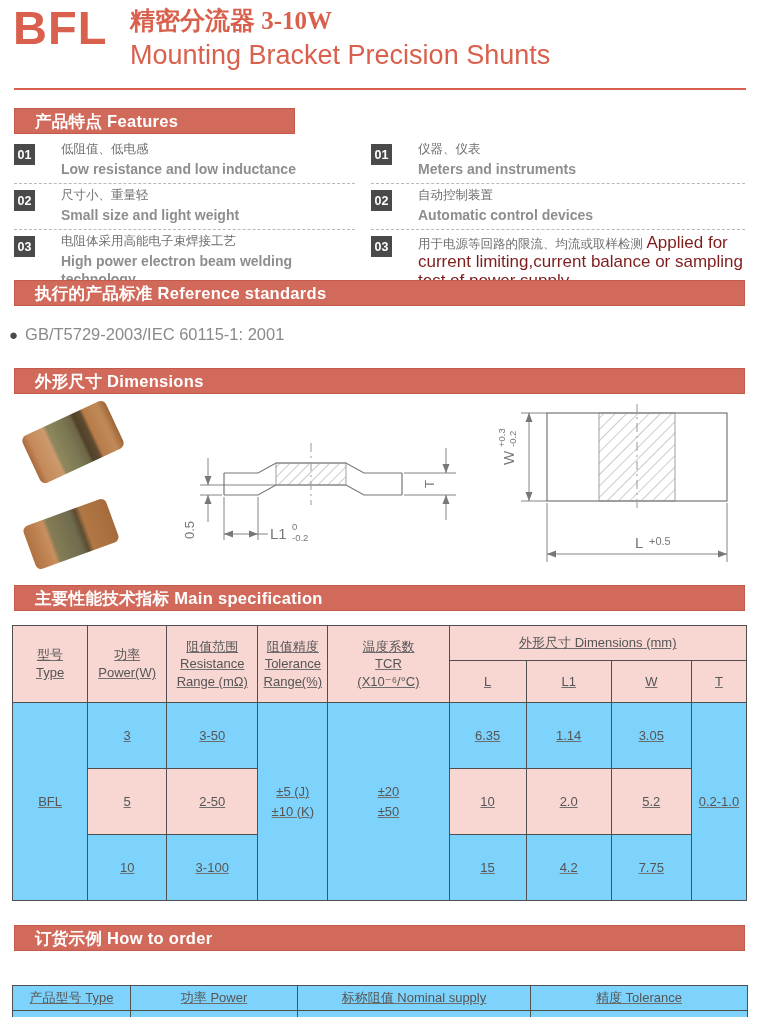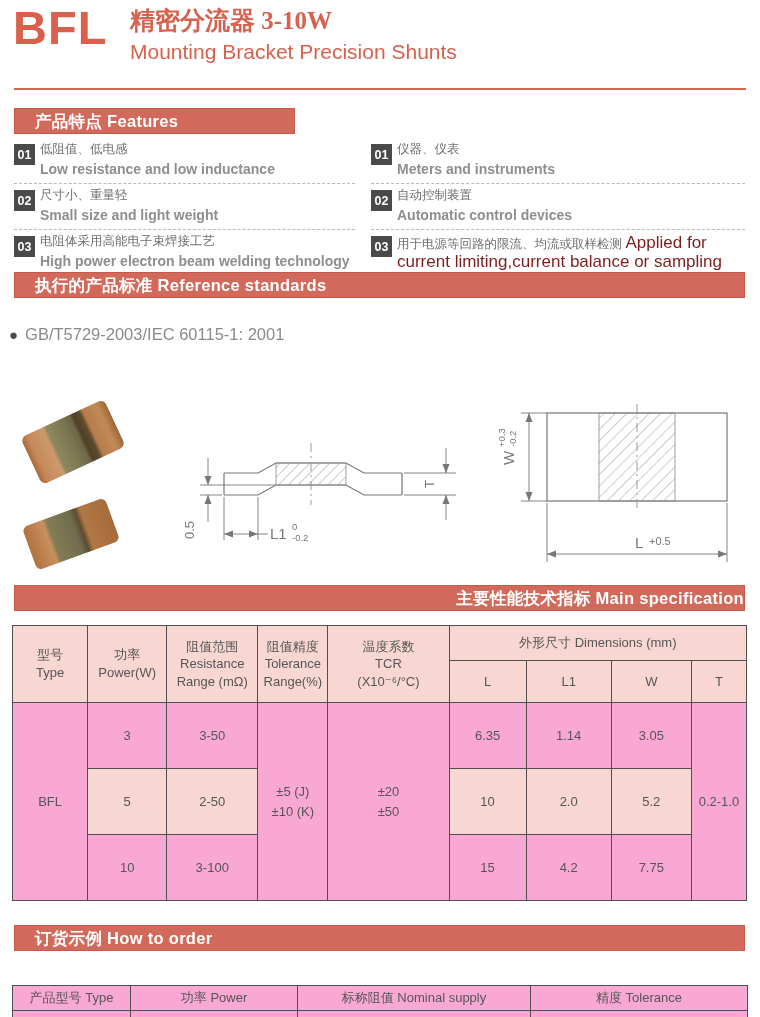--- a/index.html
+++ b/index.html
@@ -3,57 +3,57 @@
 <meta charset="utf-8">
 <style>
   html,body { margin:0; padding:0; background:#ffffff; }
   .page {
     position:relative; width:760px; height:1017px; background:#fff; overflow:hidden;
     font-family:"Liberation Sans","DejaVu Sans",sans-serif; color:#6e6e6e;
   }
   
   .model { position:absolute; left:13px; top:0px; font-size:47px; font-weight:bold; color:#d9604d; letter-spacing:1px; }
   .title-zh { position:absolute; left:130px; top:4px; font-size:25px; font-weight:bold; color:#d9604d;font-family:Liberation Serif, serif; }
-  .title-en { position:absolute; left:130px; top:40px; font-size:21px; color:#d9604d; }
+  .title-en { position:absolute; left:130px; top:40px; font-size:27px; color:#d9604d; }
   .top-rule { position:absolute; left:14px; top:88px; width:732px; height:2px; background:#d9604d; }
   
   .section-bar {
     position:absolute; height:26px; box-sizing:border-box; background:#d26a5c; border:1px solid #c35a4c;
     color:#ffffff; font-size:16.5px; line-height:24px; padding-left:20px; font-weight:bold; letter-spacing:0.3px;
   }
   .bar-features { left:14px; top:108px; width:281px; }
   .bar-apps     { left:371px; top:108px; width:374px; }
-  .bar-standards{ left:14px; top:272px; width:731px; }
+  .bar-standards{ left:14px; top:280px; width:731px; }
   .bar-dims     { left:14px; top:368px; width:731px; }
-  .bar-spec     { left:14px; top:585px; width:731px;text-align:right; }
+  .bar-spec     { left:14px; top:585px; width:731px; }
   .bar-order    { left:14px; top:925px; width:731px; }
   
   .list-col { position:absolute; top:139px; }
   .feat-col { left:14px; width:341px; }
   .apps-col { left:371px; width:374px; }
-  .item { display:flex; gap:5px; align-items:flex-start; min-height:42px; padding-top:2px; }
+  .item { display:flex; gap:26px; align-items:flex-start; min-height:42px; padding-top:2px; }
   .badge {
     flex:none; width:21px; height:21px; margin-top:3px; background:#4a4a4a; color:#fff;
     font-size:12.5px; font-weight:bold; display:flex; align-items:center; justify-content:center;
   }
   .zh { font-size:12.5px; color:#6e6e6e; line-height:17px; }
   .en { font-size:14px; color:#8e8e8e; line-height:18px; margin-top:2px;font-weight:bold; }
   .combo { font-size:12.5px; color:#6e6e6e; line-height:18px; padding-top:1px; }
   .combo .en-inline { font-size:17px; color:#7f1d1d; }
   .dash { border-bottom:1px dashed #b9b9b9; height:0; margin:0 0 1px 0; }
   
   .standards-line { position:absolute; left:9px; top:325px; font-size:16.5px; color:#8a8a8a; }
   .standards-line .bullet { color:#4a4a4a; font-size:15px; margin-right:7px; }
   
   .fig { position:absolute; }
   .fig-photos { left:16px; top:398px; }
   .fig-side   { left:184px; top:430px; }
   .fig-top    { left:485px; top:396px; }
   
-  table { border-collapse:collapse; table-layout:fixed; position:absolute; background:#f9a8d4; }
+  table { border-collapse:collapse; table-layout:fixed; position:absolute; background:#7dd3fc;text-decoration:underline; }
   td { border:1px solid #4f4f4f; text-align:center; vertical-align:middle; font-size:13px; color:#555; padding:2px; overflow:hidden; }
   .spec-table { left:12px; top:625px; width:735px; }
   .spec-table td.h { background:#f8d7d2; white-space:pre-line; line-height:1.35; }
   .spec-table td.pre { white-space:pre-line; line-height:1.5; }
   .spec-table tr.hr1 { height:35px; } .spec-table tr.hr2 { height:42px; }
   .spec-table tr.br  { height:66px; }
   .spec-table td.pink { background:#f8d7d2; }
   .order-table { left:12px; top:957px; width:735px;margin-top:28px; }
   .order-table tr.ohdr { height:25px; }
   .order-table tr.odata { height:27px; }
@@ -119,20 +119,21 @@
       <div class="combo"><span>用于电源等回路的限流、均流或取样检测</span>
         <span class="en-inline">Applied for current limiting,current balance or sampling test of power supply</span></div>
     </div>
   </div>
 
   <div class="section-bar bar-standards">执行的产品标准 Reference standards</div>
   <div class="standards-line">
     <span class="bullet">●</span><span>GB/T5729-2003/IEC 60115-1: 2001</span>
   </div>
 
+  <div class="section-bar bar-dims">外形尺寸 Dimensions</div>
 
   <svg class="fig fig-photos" width="115" height="182" viewBox="0 0 115 182">
     <defs>
       <linearGradient id="copper1" x1="0" y1="0" x2="1" y2="0">
         <stop offset="0" stop-color="#a86a3c"></stop>
           <stop offset="0.08" stop-color="#c5895a"></stop>
         <stop offset="0.26" stop-color="#cc9a6d"></stop>
           <stop offset="0.30" stop-color="#8f875e"></stop>
         <stop offset="0.48" stop-color="#7a7753"></stop>
           <stop offset="0.58" stop-color="#6f6647"></stop>

